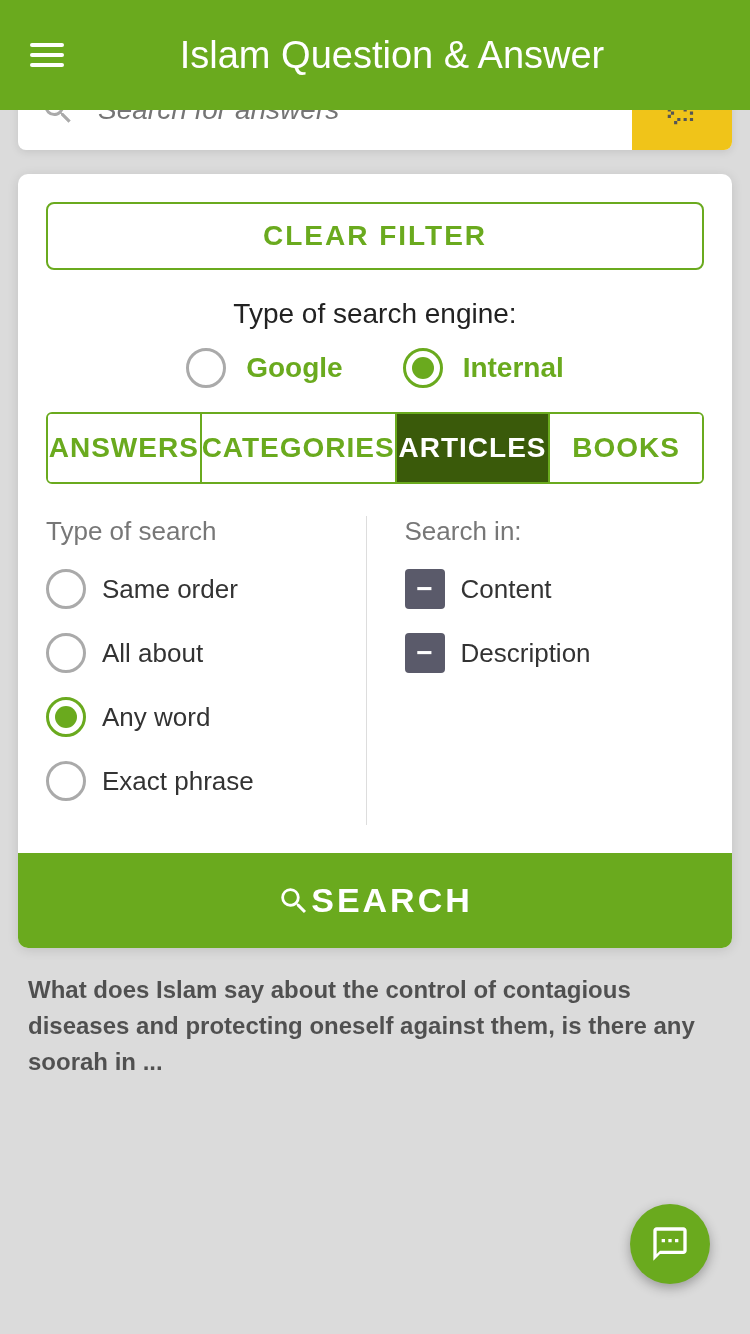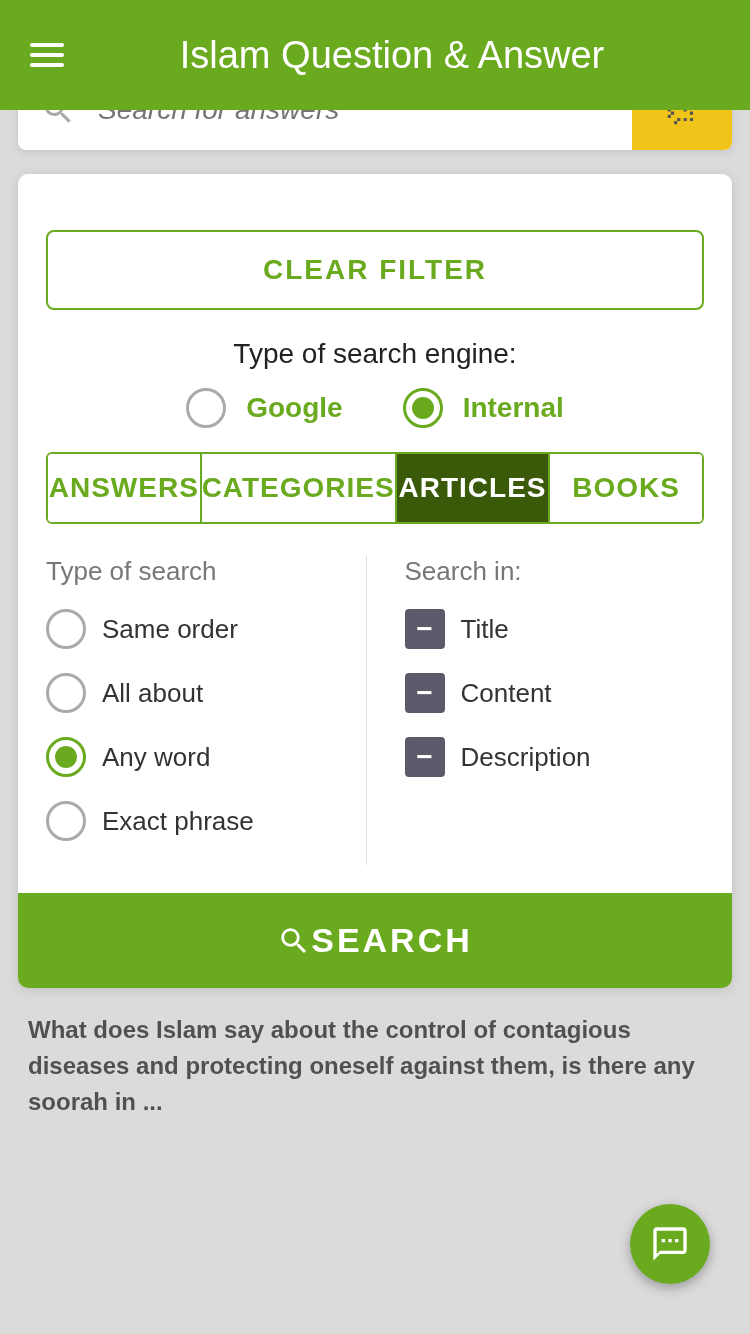--- a/index.html
+++ b/index.html
@@ -123,25 +123,24 @@
     }
 
     .clear-filter-btn {
       width: 100%;
       border: 2px solid #6aaa1e;
       background: white;
       color: #6aaa1e;
       font-size: 28px;
       font-weight: 600;
       letter-spacing: 2px;
-      padding: 22px 0;
+      padding: 16px 0;
       border-radius: 8px;
       cursor: pointer;
       text-align: center;
-      margin-top: 28px;
     }
 
     .search-engine-label {
       text-align: center;
       font-size: 28px;
       font-weight: 500;
       color: #222;
       margin: 28px 0 18px 0;
     }
 
@@ -448,24 +447,20 @@
 
       <div class="radio-row">
         <div class="radio-row-circle"></div>
         <span class="radio-row-label">Exact phrase</span>
       </div>
     </div>
 
     <div class="search-in">
       <div class="option-header">Search in:</div>
 
-      <div class="checkbox-row">
-        <div class="checkbox-box"></div>
-        <span class="checkbox-label">Title</span>
-      </div>
 
       <div class="checkbox-row">
         <div class="checkbox-box"></div>
         <span class="checkbox-label">Content</span>
       </div>
 
       <div class="checkbox-row">
         <div class="checkbox-box"></div>
         <span class="checkbox-label">Description</span>
       </div>

